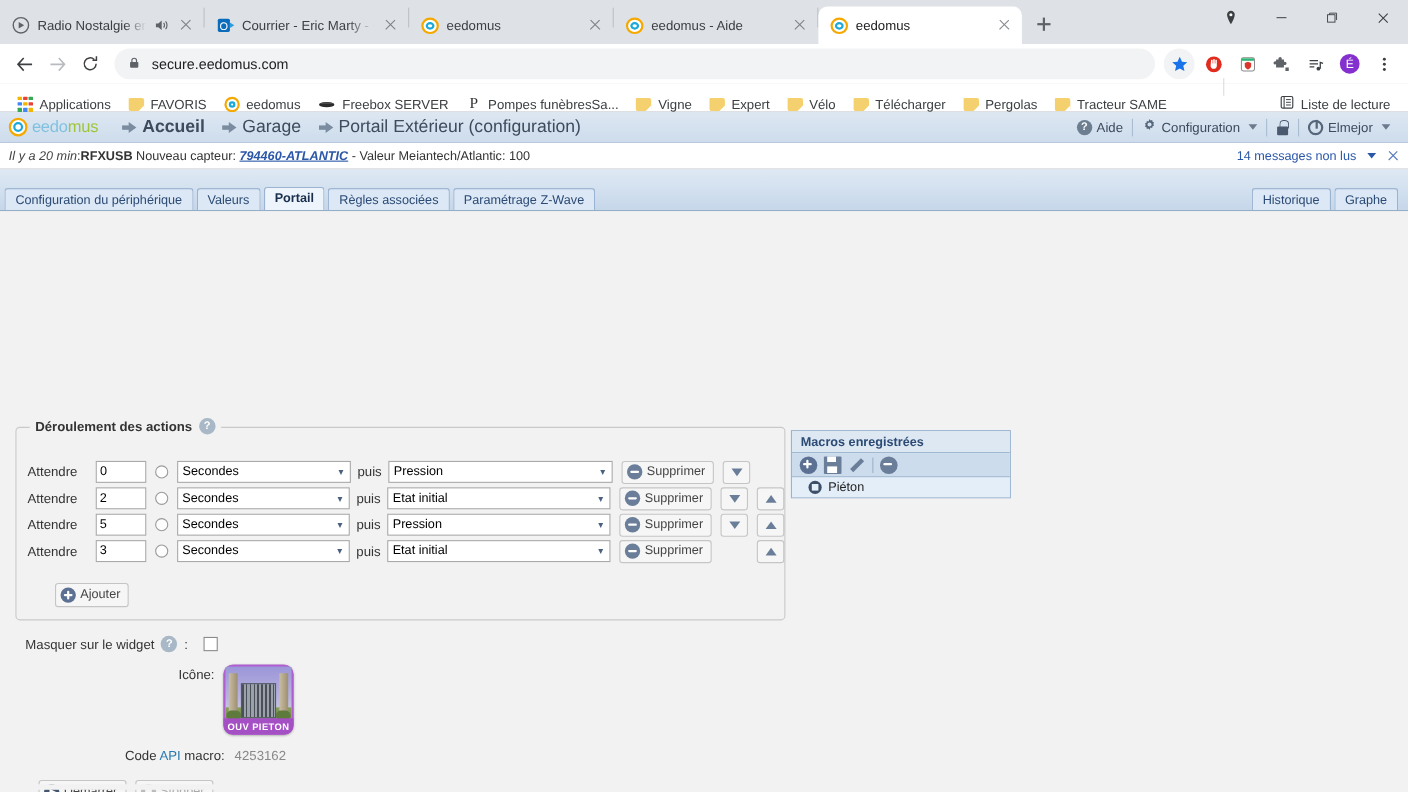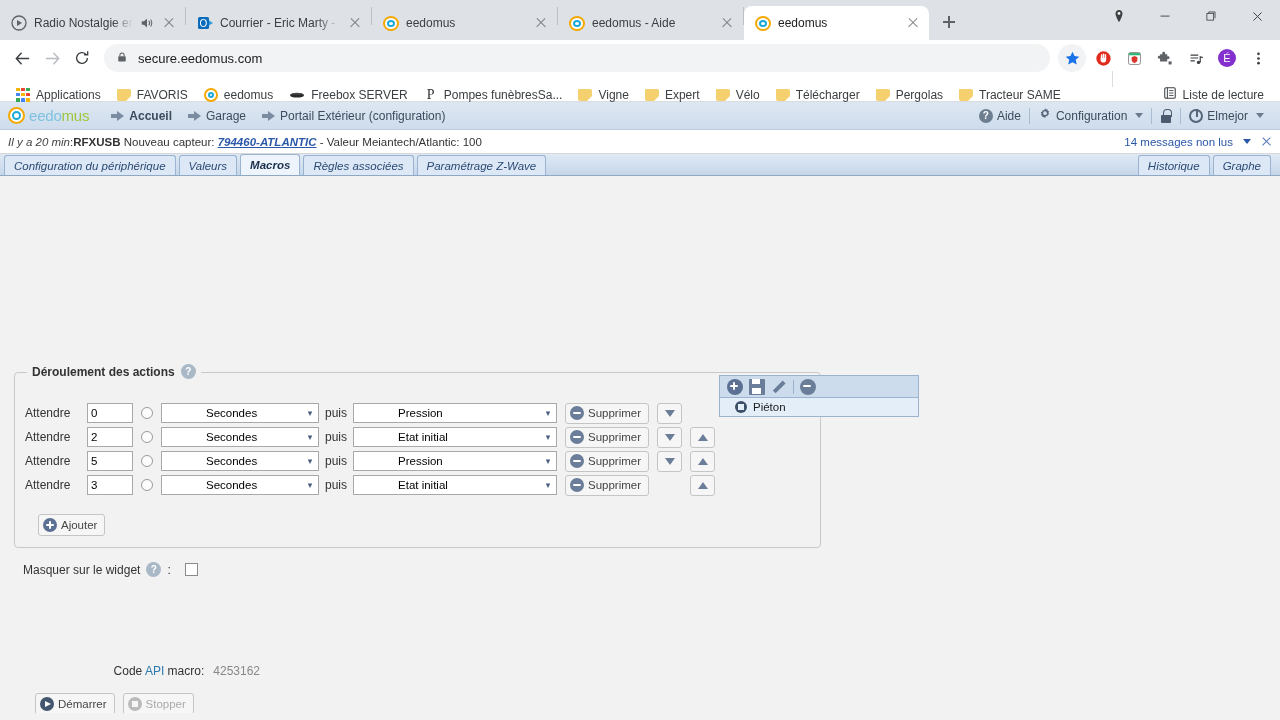--- a/index.html
+++ b/index.html
@@ -117,21 +117,21 @@
     height:28px; background:#d4e0ef; border-bottom:1px solid #b9cade;
     display:flex; align-items:center; padding:0 8px;
     background-image:linear-gradient(#dde7f2,#cedcec);
   }
   .eedlogo { display:flex; align-items:center; gap:4px; margin-right:22px; }
   .eedlogo .logotext { font-size:15px; letter-spacing:-.2px; }
   .eedlogo .logotext .b { color:#7fc2df; }
   .eedlogo .logotext .g { color:#9fc63b; }
   .crumbs { display:flex; align-items:center; gap:16px; }
   .crumb { display:flex; align-items:center; gap:5px; }
-  .crumb .ctext { font-size:12px; color:#3d4b5c; }
+  .crumb .ctext { font-size:16px; color:#3d4b5c; }
   .crumb.bold .ctext { font-weight:bold; }
   .arrowico {
     width:13px; height:10px; flex:0 0 13px; position:relative;
   }
   .arrowico::before {
     content:""; position:absolute; left:0; top:3px; width:7px; height:4px; background:#7b8ca0;
   }
   .arrowico::after {
     content:""; position:absolute; left:6px; top:0;
     border-top:5px solid transparent; border-bottom:5px solid transparent;
@@ -168,40 +168,39 @@
   .notif .src { font-weight:bold; }
   .notif .devname { font-weight:bold; font-style:italic; color:#2a57a8;text-decoration:underline; }
   .notif .right { margin-left:auto; display:flex; align-items:center; gap:10px; }
   .notif .msgs { color:#2a57a8; font-size:11.5px; }
   .xclose { width:11px;height:11px;position:relative;opacity:.8; }
   .xclose::before,.xclose::after{content:"";position:absolute;left:0;top:5px;width:11px;height:1.4px;background:#2a57a8;}
   .xclose::before{transform:rotate(45deg);} .xclose::after{transform:rotate(-45deg);}
 
   
   .apptabs {
-    height:22px; background:#cedcec; display:flex; align-items:flex-end;
+    height:38px; background:#cedcec; display:flex; align-items:flex-end;
     padding:0 4px; border-bottom:1px solid #8fa8c4;
     background-image:linear-gradient(#dfe9f4,#c6d7ea);
-    font-style:italic;
   }
   .atab {
     height:20px; margin-right:3px; padding:0 9px;
     display:flex; align-items:center; font-size:11.5px; color:#2b4a74;
     background:#dce8f5; border:1px solid #9ab3d0; border-bottom:none;
     border-radius:3px 3px 0 0;
   }
   .atab.sel { background:#edf4fb; color:#1a2f4d; font-weight:bold; height:21px; }
   .apptabs .spacer { flex:1 1 auto; }
 
   
   .content { padding:0; position:relative; height:546px; background:#f2f2f2; }
 
   
   .fs {
-    position:absolute; left:14px; top:196px; width:807px; height:176px;
+    position:absolute; left:14px; top:196px; width:700px; height:176px;
     border:1px solid #c9c9c9; border-radius:4px; background:#f2f2f2;
   }
   .fs .legend {
     position:absolute; top:-9px; left:12px; background:#f2f2f2;
     padding:0 5px; display:flex; align-items:center; gap:6px;
   }
   .fs .legend .lt { font-size:12px; font-weight:bold; color:#333; }
   .qmark-lt {
     width:15px;height:15px;border-radius:50%;background:#a9b8c6;color:#fff;
     font-size:10px;font-weight:bold;display:flex;align-items:center;justify-content:center;
@@ -213,21 +212,21 @@
     width:46px; height:20px; border:1px solid #a9a9a9; background:#fff;
     font-family:"Liberation Sans",sans-serif; font-size:11.5px; color:#000;
     padding:0 3px; border-radius:0;
   }
   .radiocirc {
     width:12px;height:12px;border-radius:50%;border:1px solid #9a9a9a;
     background:#fdfdfd; margin:0 8px;
   }
   .selbox {
     height:20px; border:1px solid #a9a9a9; background:#fff;
-    display:flex; align-items:center; position:relative;padding-left:40px;
+    display:flex; align-items:center; position:relative;
   }
   .selbox .sv { font-size:11.5px; color:#000; padding-left:4px; flex:1 1 auto; white-space:nowrap; overflow:hidden; }
   .selbox .sarrow {
     width:16px; flex:0 0 16px; display:flex; align-items:center; justify-content:center;
     color:#4a6080; font-size:9px;
   }
   .sel-sec { width:158px; }
   .sel-act { width:204px; }
   .puis { font-size:12px; color:#333; padding:0 6px; }
 
@@ -653,21 +652,21 @@
   </div>
 
   <div class="apptabs">
     <div class="atab">
         <span>Configuration du périphérique</span>
       </div>
     <div class="atab">
         <span>Valeurs</span>
       </div>
     <div class="atab sel">
-        <span>Macros</span>
+        <span>Portail</span>
       </div>
     <div class="atab">
         <span>Règles associées</span>
       </div>
     <div class="atab">
         <span>Paramétrage Z-Wave</span>
       </div>
     <div class="spacer"></div>
     <div class="atab">
         <span>Historique</span>
@@ -775,49 +774,65 @@
           <span class="btnjq">
             <span class="minusico"></span>
             <span>Supprimer</span>
           </span>
           <span class="btnjq icononly" style="margin-left:41px;">
               <span class="tri-up"></span>
             </span>
         </div>
 
         <div style="margin:17px 0 0 23px;">
-          <span class="btnjq" style="margin-left:0;height:22px;">
+          <span class="btnjq" style="margin-left:12px;height:22px;">
             <span class="plusico"></span>
             <span>Ajouter</span>
           </span>
         </div>
       </div>
     </div>
 
     <div class="mpanel">
+      <div class="mhead">
+        <span>Macros enregistrées</span>
+      </div>
       <div class="mtools">
         <span class="plusico" style="width:16px;height:16px;flex:0 0 16px;"></span>
         <span class="saveico" style="width:16px;height:16px;flex:0 0 16px;"></span>
         <span class="pencilico" style="width:16px;height:16px;flex:0 0 16px;"></span>
         <span class="tsep"></span>
         <span class="minusico" style="width:16px;height:16px;flex:0 0 16px;"></span>
       </div>
       <div class="mrow">
         <span class="sqico"></span>
         <span class="mname">Piéton</span>
       </div>
     </div>
 
     <div class="frow" style="left:23px; top:386px; gap:6px;">
       <span class="rlabel">Masquer sur le widget</span>
       <span class="qmark-lt">?</span>
       <span class="rlabel">:</span>
       <span class="chk" style="margin-left:8px;"></span>
     </div>
 
+    <div class="frow" style="left:0px; top:412px; width:267px; justify-content:flex-end; align-items:flex-start; gap:8px;">
+      <span class="rlabel" style="padding-top:2px;">Icône:</span>
+      <span class="iconthumb">
+        <span class="sky"></span>
+        <span class="grass"></span>
+        <span class="pillarL"></span>
+        <span class="pillarR"></span>
+        <span class="gate"></span>
+        <span class="bush1"></span>
+        <span class="bush2"></span>
+        <span class="caption">OUV PIETON</span>
+      </span>
+    </div>
 
     <div class="frow" style="left:0px; top:488px; width:260px; justify-content:flex-end;">
       <span class="rlabel"><span>Code </span><span class="apilink">API</span><span> macro:</span></span>
       <span class="apival" style="margin-left:9px;">4253162</span>
     </div>
 
     <div class="frow" style="left:23px; top:517px; gap:8px;">
       <span class="btnjq" style="margin-left:12px;height:22px;">
         <span class="playico"></span>
         <span>Démarrer</span>

